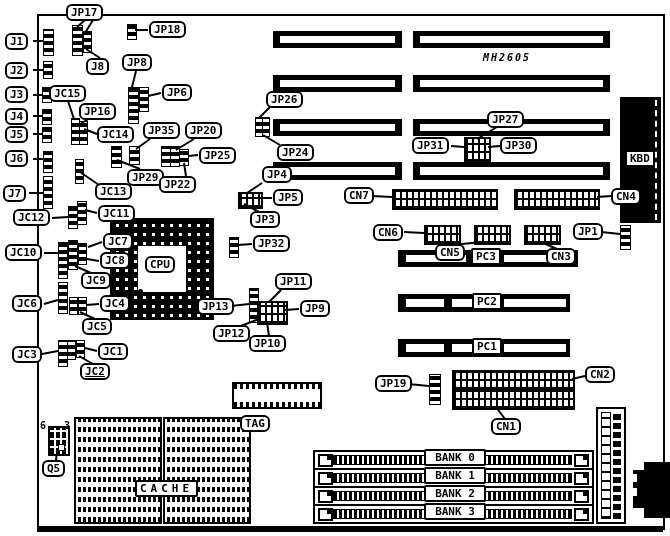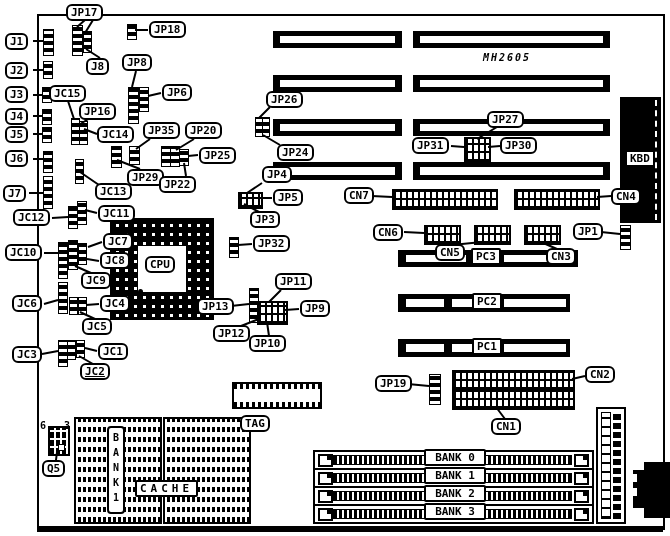--- a/index.html
+++ b/index.html
@@ -114,21 +114,20 @@
     <div class="cpu-dot" style="left:28px;top:71px;"></div>
   </div>
 
   <div class="dip" style="left:232px;top:382px;width:86px;height:23px;">
     <div class="teeth-t"></div>
     <div class="teeth-b"></div>
   </div>
 
   <div class="cache-block" style="left:74px;top:417px;width:84px;height:103px;"></div>
   <div class="cache-block" style="left:163px;top:417px;width:84px;height:103px;"></div>
-  <div class="vco" style="left:107px;top:426px;height:80px;">BANK1</div>
 
   <div class="q5b" style="left:48px;top:426px;width:18px;height:26px;"></div>
   <div class="wht" style="left:58px;top:444px;width:5px;height:5px;border:1px solid #000;"></div>
   <div class="txt" style="left:40px;top:420px;">6</div>
   <div class="txt" style="left:64px;top:420px;">3</div>
 
   <div class="ph" style="left:392px;top:189px;width:102px;height:17px;"></div>
   <div class="ph" style="left:514px;top:189px;width:82px;height:17px;"></div>
   <div class="ph" style="left:424px;top:225px;width:33px;height:16px;"></div>
   <div class="ph" style="left:474px;top:225px;width:33px;height:16px;"></div>

